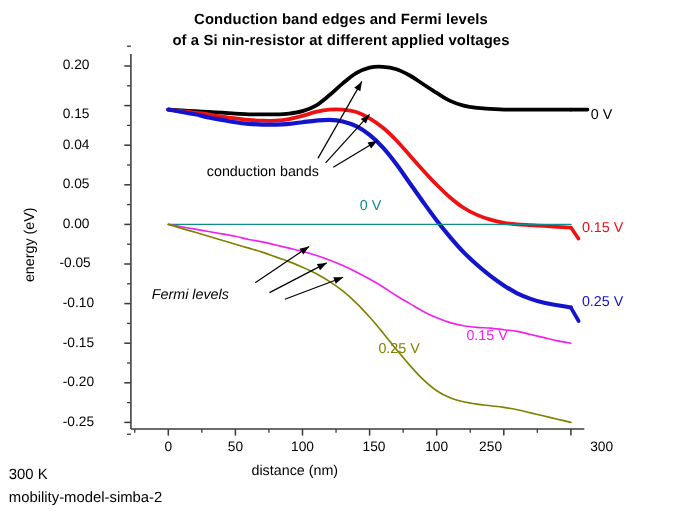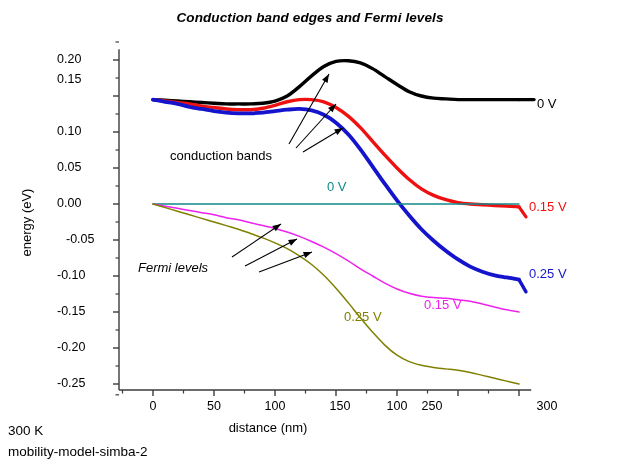--- a/index.html
+++ b/index.html
@@ -8,21 +8,21 @@
     font-family:"Liberation Sans",sans-serif;
     color:#000;overflow:hidden;position:relative;
   }
   #figure{position:absolute;inset:0;}
 
   .title{
     position:absolute;left:0;top:8px;width:620px;
     text-align:center;font-size:13.5px;font-weight:bold;
     line-height:19px;letter-spacing:.1px;
   }
-  .title div{white-space:nowrap;font-style:italic;}
+  .title div{white-space:nowrap;}
 
   svg.plot{position:absolute;left:0;top:0;}
 
   .axis-title{
     position:absolute;font-size:13px;color:#000;white-space:nowrap;
   }
   #xlabel{left:0;top:420px;width:536px;text-align:center;}
   #ylabel{
     left:-34px;top:215px;width:120px;text-align:center;
     transform:rotate(-90deg);transform-origin:center center;
@@ -38,20 +38,21 @@
   #cap1{top:423px;}
   #cap2{top:444px;}
 </style>
 </head>
 <body>
 
 <div id="figure">
 
   <div class="title">
     <div>Conduction band edges and Fermi levels</div>
+    <div>of a Si nin-resistor at different applied voltages</div>
   </div>
 
   <svg class="plot" width="620" height="469">
     <g id="axes-group">
         <line x1="119" y1="49.19999999999999" x2="119" y2="390" stroke="#3b3b3b" stroke-width="1.4"></line>
         <line x1="119" y1="390" x2="531.2" y2="390" stroke="#3b3b3b" stroke-width="1.4"></line>
         <line x1="113" y1="60" x2="119" y2="60" stroke="#3b3b3b" stroke-width="1.4"></line>
         <line x1="115.5" y1="77.99999999999999" x2="119" y2="77.99999999999999" stroke="#3b3b3b" stroke-width="1.2"></line>
         <line x1="113" y1="96" x2="119" y2="96" stroke="#3b3b3b" stroke-width="1.4"></line>
         <line x1="115.5" y1="114" x2="119" y2="114" stroke="#3b3b3b" stroke-width="1.2"></line>
@@ -121,44 +122,44 @@
         </g>
         <g>
           <line x1="259" y1="272" x2="312" y2="252" stroke="#000" stroke-width="1.1"></line>
           <polygon points="312,252 305.2387166631888,257.94012185391506 303.0000031509261,252.00753104641893" fill="#000"></polygon>
         </g>
       </g>
   </svg>
 
   <div id="ytick-labels">
       <div class="tick-label ytick" style="left: 57px; top: 52px;">0.20</div>
-      <div class="tick-label ytick" style="left: 57px; top: 72px;">0.15</div>
-      <div class="tick-label ytick" style="left: 57px; top: 124px;">0.10</div>
+      <div class="tick-label ytick" style="left: 57px; top: 96px;">0.15</div>
+      <div class="tick-label ytick" style="left: 57px; top: 124px;">0.04</div>
       <div class="tick-label ytick" style="left: 57px; top: 160px;">0.05</div>
       <div class="tick-label ytick" style="left: 57px; top: 196px;">0.00</div>
-      <div class="tick-label ytick" style="left: 66px; top: 232px;">-0.05</div>
+      <div class="tick-label ytick" style="left: 54px; top: 232px;">-0.05</div>
       <div class="tick-label ytick" style="left: 57px; top: 268px;">-0.10</div>
       <div class="tick-label ytick" style="left: 57px; top: 304px;">-0.15</div>
       <div class="tick-label ytick" style="left: 57px; top: 340px;">-0.20</div>
       <div class="tick-label ytick" style="left: 57px; top: 376px;">-0.25</div>
     </div>
   <div id="xtick-labels">
       <div class="tick-label xtick" style="left: 129px; top: 399px;">0</div>
       <div class="tick-label xtick" style="left: 190px; top: 399px;">50</div>
       <div class="tick-label xtick" style="left: 251px; top: 399px;">100</div>
       <div class="tick-label xtick" style="left: 316px; top: 399px;">150</div>
       <div class="tick-label xtick" style="left: 373px; top: 399px;">100</div>
-      <div class="tick-label xtick" style="left: 408px; top: 399px;">250</div>
+      <div class="tick-label xtick" style="left: 422px; top: 399px;">250</div>
       <div class="tick-label xtick" style="left: 523px; top: 399px;">300</div>
     </div>
 
   <div class="axis-title" id="xlabel">distance (nm)</div>
   <div class="axis-title" id="ylabel">energy (eV)</div>
 
-  <div class="annot" style="left:170px;top:148px;">conduction bands</div>
+  <div class="annot" style="left:188px;top:148px;">conduction bands</div>
   <div class="annot" style="left:138px;top:260px;font-style:italic;">Fermi levels</div>
   <div class="annot" style="left:327px;top:179px;color:#118a8a;">0 V</div>
 
   <div class="annot" style="left:537px;top:96px;color:#000000;">0 V</div>
   <div class="annot" style="left:529px;top:199px;color:#ee1111;">0.15 V</div>
   <div class="annot" style="left:529px;top:266px;color:#1414cc;">0.25 V</div>
 
   <div class="annot" style="left:424px;top:297px;color:#ee22ee;">0.15 V</div>
   <div class="annot" style="left:344px;top:309px;color:#808000;">0.25 V</div>
 

